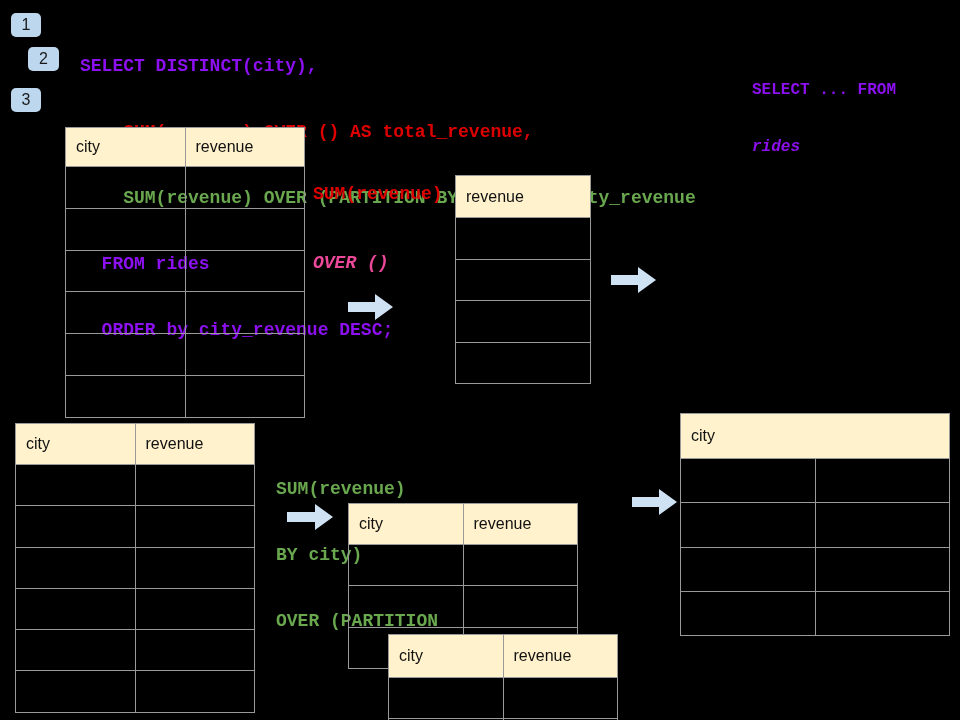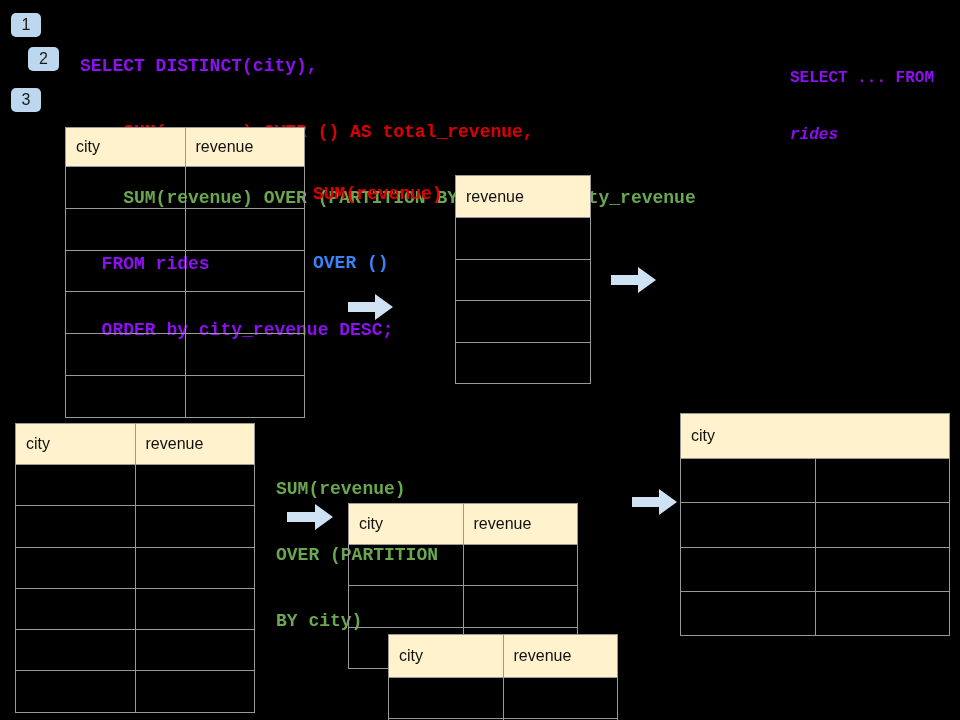--- a/index.html
+++ b/index.html
@@ -14,22 +14,22 @@
     display:flex;align-items:center;justify-content:center;
     color:#1a1a1a;font:400 16px "Liberation Sans",sans-serif;
   }
   
   .codeblock{
     position:absolute;left:80px;top:11px;
     font:700 18px/22px "Liberation Mono",monospace;
     white-space:pre;letter-spacing:0;
   }
   .sidenote{
-    position:absolute;left:752px;top:31px;
-    font:700 16px/19px "Liberation Mono",monospace;white-space:pre;margin-left:38px;
+    position:absolute;left:752px;top:43px;
+    font:700 16px/19px "Liberation Mono",monospace;white-space:pre;
   }
   .annotation{
     position:absolute;font:700 18px "Liberation Mono",monospace;white-space:pre;
   }
   .annotation.red{left:313px;top:137px;line-height:23px;}
   .annotation.green{left:276px;top:434px;line-height:22px;}
   
   .tbl{
     position:absolute;
     border-top:1px solid var(--c-table_border);
@@ -69,27 +69,27 @@
     <div style="color: rgb(140, 16, 240);">  ORDER by city_revenue DESC;</div>
   </div>
 
   <div class="sidenote">
     <div style="color: rgb(140, 16, 240);">SELECT ... FROM</div>
     <div style="color: rgb(140, 16, 240); font-style: italic;">rides</div>
   </div>
 
   <div class="annotation red">
     <div style="color: rgb(222, 0, 0);">SUM(revenue)</div>
-    <div style="color: #3b82f6;">OVER ()</div>
+    <div style="color: #ec4899; font-style: italic;">OVER ()</div>
   </div>
 
   <div class="annotation green">
     <div style="color: rgb(106, 168, 79);">SUM(revenue)</div>
+    <div style="color: rgb(106, 168, 79);">BY city)</div>
     <div style="color: rgb(106, 168, 79);">OVER (PARTITION</div>
-    <div style="color: rgb(106, 168, 79);">BY city)</div>
   </div>
 
   <div class="tbl" style="left:65px;top:127px;width:240px;--hh:39px;--rh:41.8px;">
     <div class="tr">
       <div class="th">city</div>
       <div class="th">revenue</div>
     </div>
     <div>
         <div class="tr">
           <div class="td"></div>

